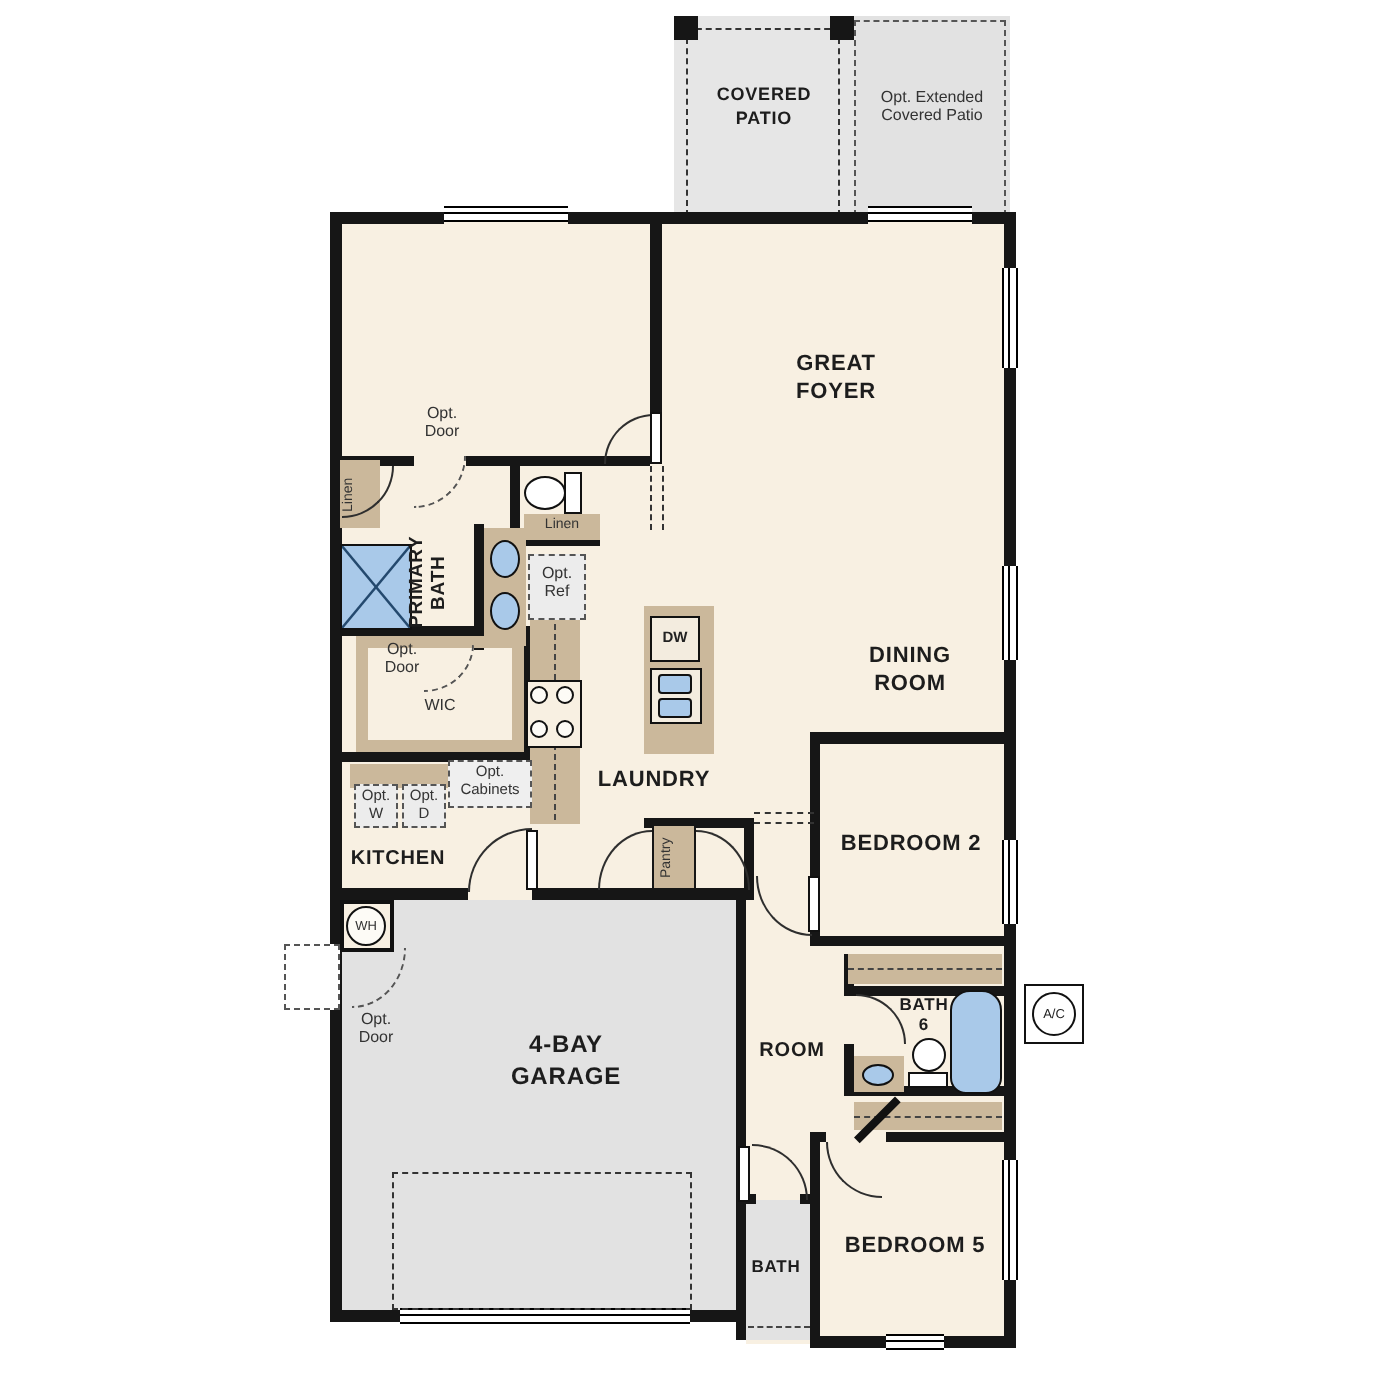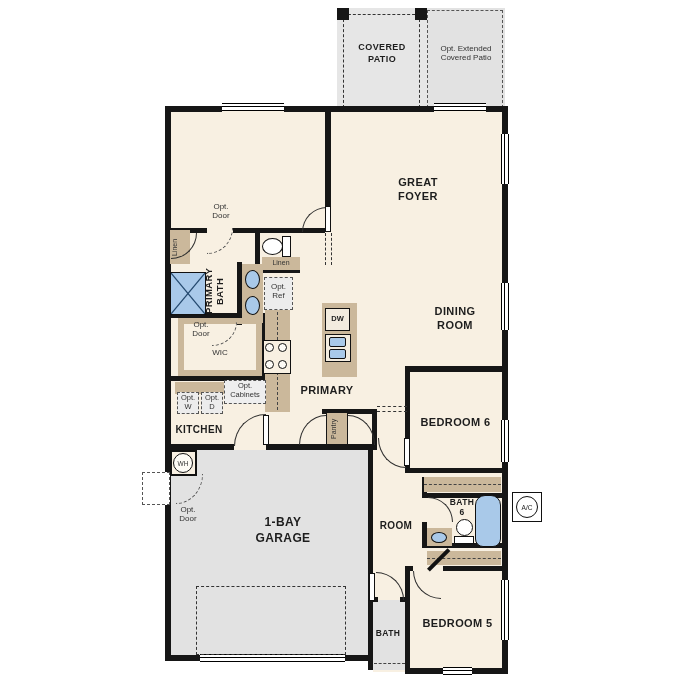--- a/index.html
+++ b/index.html
@@ -144,21 +144,21 @@
   <div class="circle" style="left:278px;top:343px;width:9px;height:9px;"></div>
   <div class="circle" style="left:265px;top:360px;width:9px;height:9px;"></div>
   <div class="circle" style="left:278px;top:360px;width:9px;height:9px;"></div>
 
   <div class="fill tan" style="left:322px;top:303px;width:35px;height:74px;"></div>
   <div class="fx" style="left:325px;top:308px;width:25px;height:23px;background:#f3ecdf;"></div>
   <div class="sm" style="left:326px;top:315px;width:23px;font-size:7.5px;font-weight:bold;color:#222;">DW</div>
   <div class="fx" style="left:325px;top:334px;width:26px;height:28px;background:#f3ecdf;"></div>
   <div class="fx blue" style="left:329px;top:337px;width:17px;height:10px;border-radius:2px;"></div>
   <div class="fx blue" style="left:329px;top:349px;width:17px;height:10px;border-radius:2px;"></div>
-  <div class="room-label" style="left:296px;top:383px;width:62px;">PRIMARY</div>
+  <div class="room-label" style="left:296px;top:383px;width:62px;">LAUNDRY</div>
 
   <div class="fill tan" style="left:326px;top:412px;width:22px;height:33px;border:1px solid #161616;box-sizing:border-box;"></div>
   <div class="vlabel" style="left:330px;top:413px;width:15px;height:31px;font-size:7px;">Pantry</div>
   <div class="arc tl" style="left:299px;top:415px;width:27px;height:30px;"></div>
   <div class="arc tr" style="left:348px;top:415px;width:27px;height:30px;"></div>
 
   <div class="fill tan" style="left:175px;top:382px;width:86px;height:12px;"></div>
   <div class="dash-box" style="left:177px;top:392px;width:22px;height:22px;"></div>
   <div class="sm" style="left:178px;top:394px;width:20px;font-size:7.5px;">Opt.
 W</div>
@@ -168,43 +168,43 @@
   <div class="dash-box" style="left:224px;top:380px;width:42px;height:24px;background:#efefef;"></div>
   <div class="sm" style="left:225px;top:382px;width:40px;font-size:7.5px;">Opt.
 Cabinets</div>
   <div class="room-label" style="left:166px;top:423px;width:66px;font-size:10px;">KITCHEN</div>
   <div class="arc tl" style="left:234px;top:414px;width:32px;height:32px;"></div>
   <div class="leaf" style="left:263px;top:415px;width:6px;height:30px;"></div>
 
   <div class="fx" style="left:170px;top:450px;width:27px;height:26px;border-width:2px;background:#f8f0e2;"></div>
   <div class="circle" style="left:173px;top:453px;width:20px;height:20px;font-size:6.5px;color:#333;">WH</div>
 
-  <div class="room-label" style="left:233px;top:515px;width:100px;font-size:12px;">1-BAY
+  <div class="room-label" style="left:233px;top:515px;width:100px;font-size:12px;">4-BAY
 GARAGE</div>
   <div class="fill" style="left:196px;top:586px;width:150px;height:69px;border:1.4px dashed #333;box-sizing:border-box;"></div>
   <div class="arc dash br" style="left:176px;top:474px;width:27px;height:30px;"></div>
   <div class="sm" style="left:173px;top:505px;width:30px;">Opt.
 Door</div>
   <div class="fill" style="left:142px;top:472px;width:28px;height:33px;border:1.4px dashed #555;box-sizing:border-box;background:#fff;"></div>
 
   <div class="sm" style="left:207px;top:202px;width:28px;">Opt.
 Door</div>
   <div class="arc dash br" style="left:207px;top:228px;width:26px;height:26px;"></div>
   <div class="arc br" style="left:171px;top:233px;width:26px;height:26px;"></div>
 
   <div class="room-label" style="left:387px;top:175px;width:62px;">GREAT
 FOYER</div>
-  <div class="room-label" style="left:425px;top:304px;width:60px;">DINING
+  <div class="room-label" style="left:425px;top:321px;width:60px;">DINING
 ROOM</div>
   <div class="arc tl" style="left:302px;top:207px;width:25px;height:25px;"></div>
   <div class="leaf" style="left:325px;top:206px;width:6px;height:26px;"></div>
   <div class="fill" style="left:325px;top:233px;width:7px;height:32px;border-left:1.3px dashed #333;border-right:1.3px dashed #333;box-sizing:border-box;"></div>
   <div class="fill" style="left:377px;top:406px;width:30px;height:6px;border-top:1.3px dashed #333;border-bottom:1.3px dashed #333;box-sizing:border-box;"></div>
 
-  <div class="room-label" style="left:408px;top:415px;width:95px;font-size:11px;">BEDROOM 6</div>
+  <div class="room-label" style="left:408px;top:415px;width:95px;font-size:11px;">BEDROOM 2</div>
   <div class="arc bl" style="left:378px;top:438px;width:28px;height:30px;"></div>
   <div class="leaf" style="left:404px;top:438px;width:6px;height:28px;"></div>
   <div class="fill tan" style="left:424px;top:477px;width:77px;height:15px;"></div>
   <div class="dashline-h" style="left:424px;top:484px;width:77px;"></div>
 
   <div class="room-label" style="left:444px;top:497px;width:36px;font-size:8.5px;line-height:1.2;">BATH
 6</div>
   <div class="arc tr" style="left:428px;top:497px;width:25px;height:25px;"></div>
   <div class="fill tan" style="left:427px;top:528px;width:25px;height:18px;"></div>
   <div class="fx blue" style="left:431px;top:532px;width:16px;height:11px;border-radius:50%;"></div>

